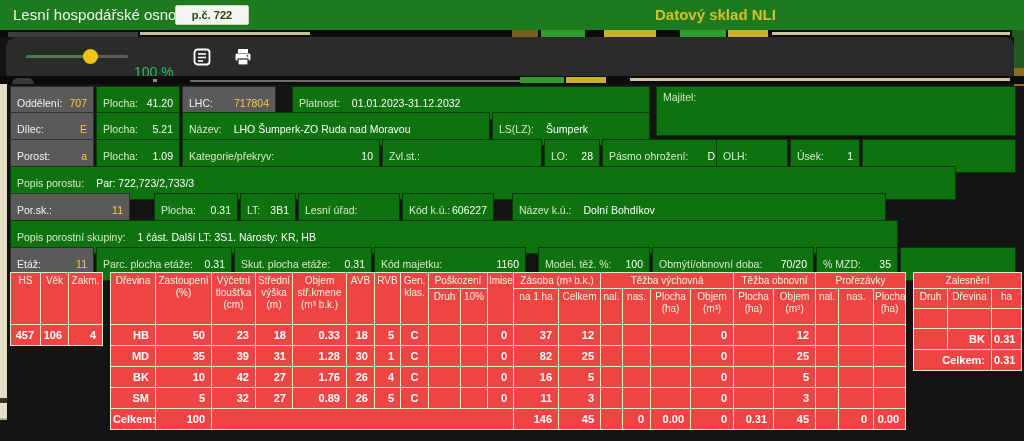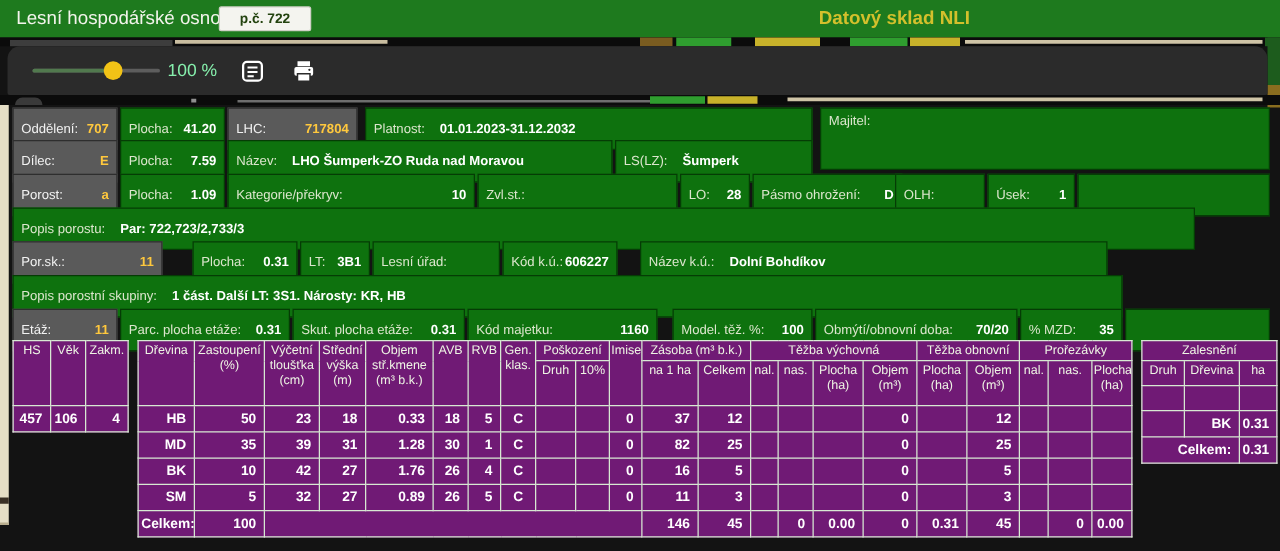--- a/index.html
+++ b/index.html
@@ -21,38 +21,38 @@
   .sliver { position:absolute; background:#0b0b0b; }
   .seg { position:absolute; }
   
   .toolbar {
     position:absolute; left:6px; top:37px; width:1008px; height:39px;
     background:#2b2b2b; border-radius:10px 10px 2px 2px;
   }
   .slider-track { position:absolute; left:20px; top:18px; width:102px; height:3px; background:#5d5d5d; border-radius:2px; }
   .slider-fill  { position:absolute; left:0; top:0; width:64px; height:3px; background:#51794e; border-radius:2px; }
   .slider-knob  { position:absolute; left:57px; top:-6px; width:15px; height:15px; border-radius:50%; background:#f2c316; }
-  .zoomlevel { position:absolute; left:128px; top:0; line-height:39px; font-size:14px; color:#86efac; }
+  .zoomlevel { position:absolute; left:128px; top:16px; line-height:39px; font-size:14px; color:#22c55e; }
   .tbtn { position:absolute; top:9px; width:22px; height:22px; cursor:pointer; }
   
   .box {
     position:absolute; height:24px; background:#0e720e; border:1px solid #053c05;
     display:flex; align-items:center; justify-content:space-between;
     padding:16px 6px; font-size:10.5px; color:#dfe8d2; overflow:hidden; white-space:nowrap;text-align:right;
   }
   .box .lbl { color:#dce6cd; }
-  .box .val { color:#ffffff; font-weight:bold; }
+  .box .val { color:#ffffff; font-weight:normal; }
   .box.gray { background:#5a5a5a; border-color:#2e2e2e; }
   .box.gray .lbl { color:#f2f2f2; }
   .box.gray .val { color:#ffc83d; }
   .box.left { justify-content:flex-start; }
   .box.left .val { margin-left:12px; }
   .box.tall { height:50px; align-items:flex-start; padding-top:4px; }
   
-  table { border-collapse:collapse; table-layout:fixed; position:absolute; background:#701a75; border:1px solid #dcecd8;padding-left:34px; }
+  table { border-collapse:collapse; table-layout:fixed; position:absolute; background:#ef4444; border:1px solid #dcecd8;padding-left:34px; }
   th, td { border:1px solid #d7e9d3; overflow:hidden; }
   th {
     font-size:10px; font-weight:normal; color:#eef4e4; text-align:center;
     vertical-align:top; padding:2px 1px 0 1px; white-space:pre-line; line-height:12px;
   }
   td {
     font-size:11px; font-weight:bold; color:#ffffff; text-align:right;
     padding:0 6px 0 2px; height:21px; white-space:nowrap;
   }
   td.c { text-align:center; padding:0 2px; }
@@ -123,40 +123,40 @@
 </div>
 
 <div class="box gray" style="left:10px;top:86px;width:84px">
   <span class="lbl">Oddělení:</span>
   <span class="val">707</span>
 </div>
 <div class="box" style="left:96px;top:86px;width:84px">
   <span class="lbl">Plocha:</span>
   <span class="val">41.20</span>
 </div>
-<div class="box gray" style="left:182px;top:86px;width:104px">
+<div class="box gray" style="left:182px;top:86px;width:94px">
   <span class="lbl">LHC:</span>
   <span class="val">717804</span>
 </div>
 <div class="box left" style="left:292px;top:86px;width:358px">
   <span class="lbl">Platnost:</span>
   <span class="val">01.01.2023-31.12.2032</span>
 </div>
 <div class="box left tall" style="left:656px;top:86px;width:360px">
   <span class="lbl">Majitel:</span>
   <span class="val"></span>
 </div>
 
 <div class="box gray" style="left:10px;top:112px;width:84px">
   <span class="lbl">Dílec:</span>
   <span class="val">E</span>
 </div>
 <div class="box" style="left:96px;top:112px;width:84px">
   <span class="lbl">Plocha:</span>
-  <span class="val">7.59</span>
+  <span class="val">5.21</span>
 </div>
 <div class="box left" style="left:182px;top:112px;width:308px">
   <span class="lbl">Název:</span>
   <span class="val">LHO Šumperk-ZO Ruda nad Moravou</span>
 </div>
 <div class="box left" style="left:492px;top:112px;width:158px">
   <span class="lbl">LS(LZ):</span>
   <span class="val">Šumperk</span>
 </div>
 

